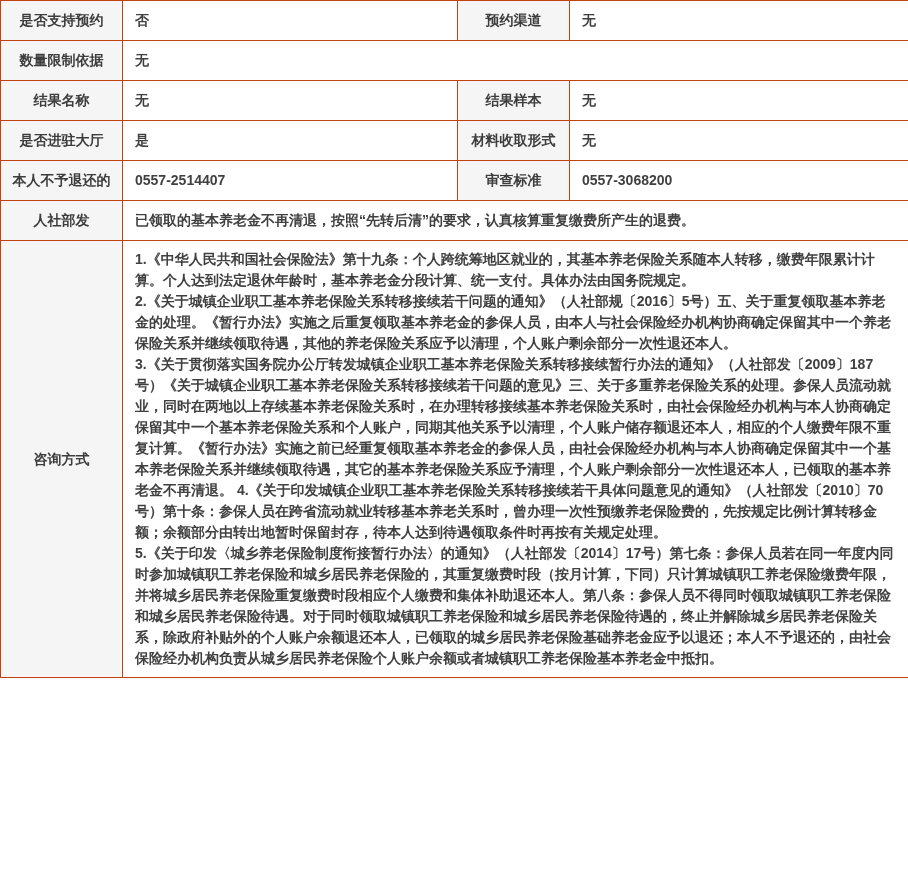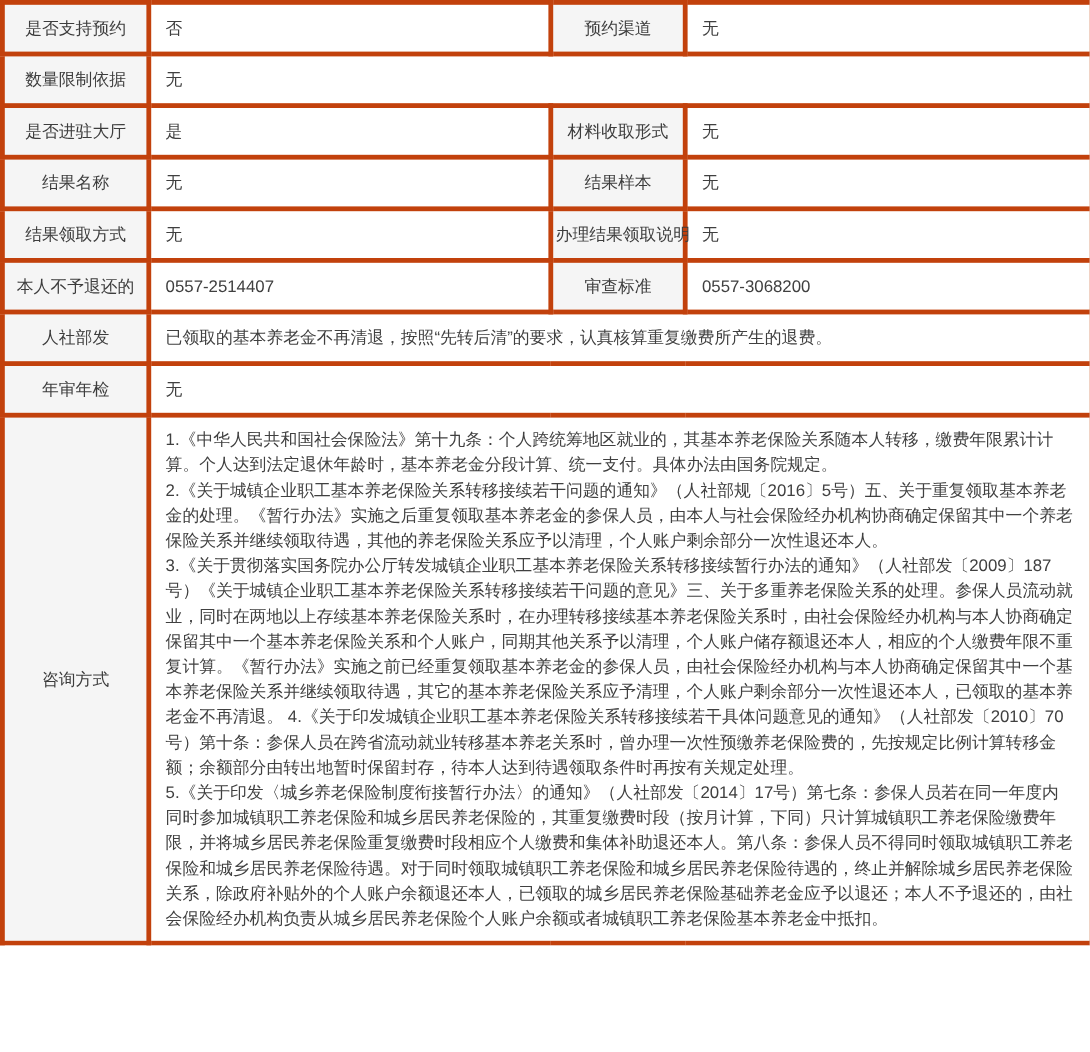--- a/index.html
+++ b/index.html
@@ -16,23 +16,24 @@
     background: #ffffff;
   }
   table.info-table {
     width: 100%;
     border-collapse: collapse;
     table-layout: fixed;
     font-size: 14px;
     color: #404040;
   }
   table.info-table td {
-    border: 4px solid #c2410c;
+    border: 1px solid #c2410c;
     line-height: 21px;
     vertical-align: middle;
+    font-weight: bold;
   }
   td.lbl {
     background: #f5f5f5;
     text-align: center;
     white-space: nowrap;
     padding: 9px 2px;
     color: #3d3d3d;
   }
   td.val {
     background: #ffffff;
@@ -62,52 +63,42 @@
         <td class="lbl">是否支持预约</td>
         <td class="val">否</td>
         <td class="lbl">预约渠道</td>
         <td class="val">无</td>
       </tr>
       <tr>
         <td class="lbl">数量限制依据</td>
         <td class="val" colspan="3">无</td>
       </tr>
       <tr>
-        <td class="lbl">是否进驻大厅</td>
-        <td class="val">是</td>
-        <td class="lbl">材料收取形式</td>
-        <td class="val">无</td>
-      </tr>
-      <tr>
         <td class="lbl">结果名称</td>
         <td class="val">无</td>
         <td class="lbl">结果样本</td>
         <td class="val">无</td>
       </tr>
       <tr>
-        <td class="lbl">结果领取方式</td>
-        <td class="val">无</td>
-        <td class="lbl">办理结果领取说明</td>
+        <td class="lbl">是否进驻大厅</td>
+        <td class="val">是</td>
+        <td class="lbl">材料收取形式</td>
         <td class="val">无</td>
       </tr>
       <tr>
         <td class="lbl">本人不予退还的</td>
         <td class="val">0557-2514407</td>
         <td class="lbl">审查标准</td>
         <td class="val">0557-3068200</td>
       </tr>
       <tr>
         <td class="lbl">人社部发</td>
         <td class="val" colspan="3">已领取的基本养老金不再清退，按照“先转后清”的要求，认真核算重复缴费所产生的退费。</td>
       </tr>
       <tr>
-        <td class="lbl">年审年检</td>
-        <td class="val" colspan="3">无</td>
-      </tr>
-      <tr>
         <td class="lbl">咨询方式</td>
         <td class="val pre" colspan="3">1.《中华人民共和国社会保险法》第十九条：个人跨统筹地区就业的，其基本养老保险关系随本人转移，缴费年限累计计算。个人达到法定退休年龄时，基本养老金分段计算、统一支付。具体办法由国务院规定。
 2.《关于城镇企业职工基本养老保险关系转移接续若干问题的通知》（人社部规〔2016〕5号）五、关于重复领取基本养老金的处理。《暂行办法》实施之后重复领取基本养老金的参保人员，由本人与社会保险经办机构协商确定保留其中一个养老保险关系并继续领取待遇，其他的养老保险关系应予以清理，个人账户剩余部分一次性退还本人。
 3.《关于贯彻落实国务院办公厅转发城镇企业职工基本养老保险关系转移接续暂行办法的通知》（人社部发〔2009〕187号）《关于城镇企业职工基本养老保险关系转移接续若干问题的意见》三、关于多重养老保险关系的处理。参保人员流动就业，同时在两地以上存续基本养老保险关系时，在办理转移接续基本养老保险关系时，由社会保险经办机构与本人协商确定保留其中一个基本养老保险关系和个人账户，同期其他关系予以清理，个人账户储存额退还本人，相应的个人缴费年限不重复计算。《暂行办法》实施之前已经重复领取基本养老金的参保人员，由社会保险经办机构与本人协商确定保留其中一个基本养老保险关系并继续领取待遇，其它的基本养老保险关系应予清理，个人账户剩余部分一次性退还本人，已领取的基本养老金不再清退。 4.《关于印发城镇企业职工基本养老保险关系转移接续若干具体问题意见的通知》（人社部发〔2010〕70号）第十条：参保人员在跨省流动就业转移基本养老关系时，曾办理一次性预缴养老保险费的，先按规定比例计算转移金额；余额部分由转出地暂时保留封存，待本人达到待遇领取条件时再按有关规定处理。
 5.《关于印发〈城乡养老保险制度衔接暂行办法〉的通知》（人社部发〔2014〕17号）第七条：参保人员若在同一年度内同时参加城镇职工养老保险和城乡居民养老保险的，其重复缴费时段（按月计算，下同）只计算城镇职工养老保险缴费年限，并将城乡居民养老保险重复缴费时段相应个人缴费和集体补助退还本人。第八条：参保人员不得同时领取城镇职工养老保险和城乡居民养老保险待遇。对于同时领取城镇职工养老保险和城乡居民养老保险待遇的，终止并解除城乡居民养老保险关系，除政府补贴外的个人账户余额退还本人，已领取的城乡居民养老保险基础养老金应予以退还；本人不予退还的，由社会保险经办机构负责从城乡居民养老保险个人账户余额或者城镇职工养老保险基本养老金中抵扣。</td>
       </tr>
     </tbody>
   </table>
 </div>
 

